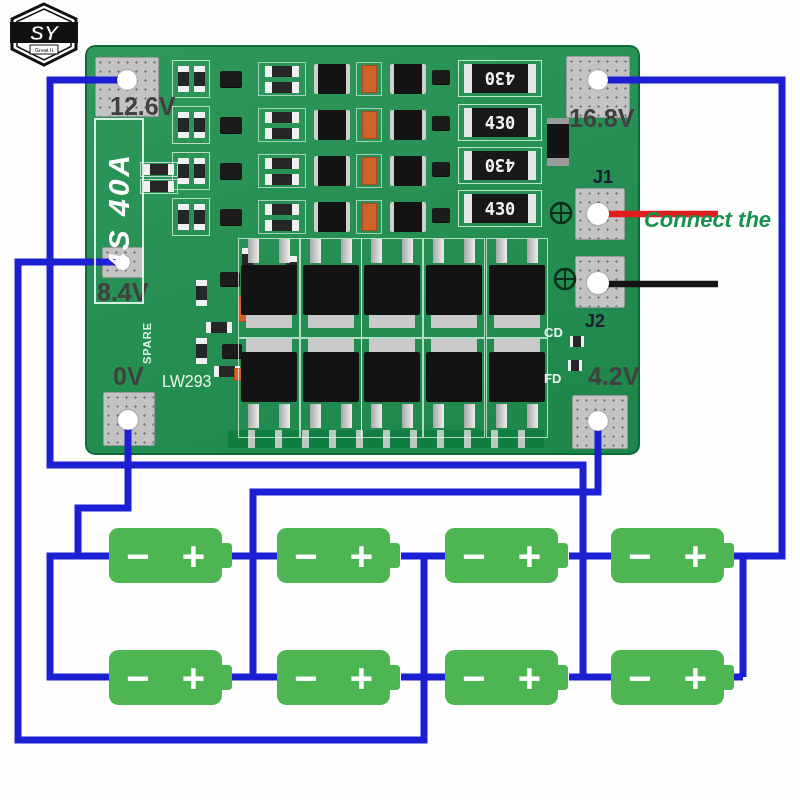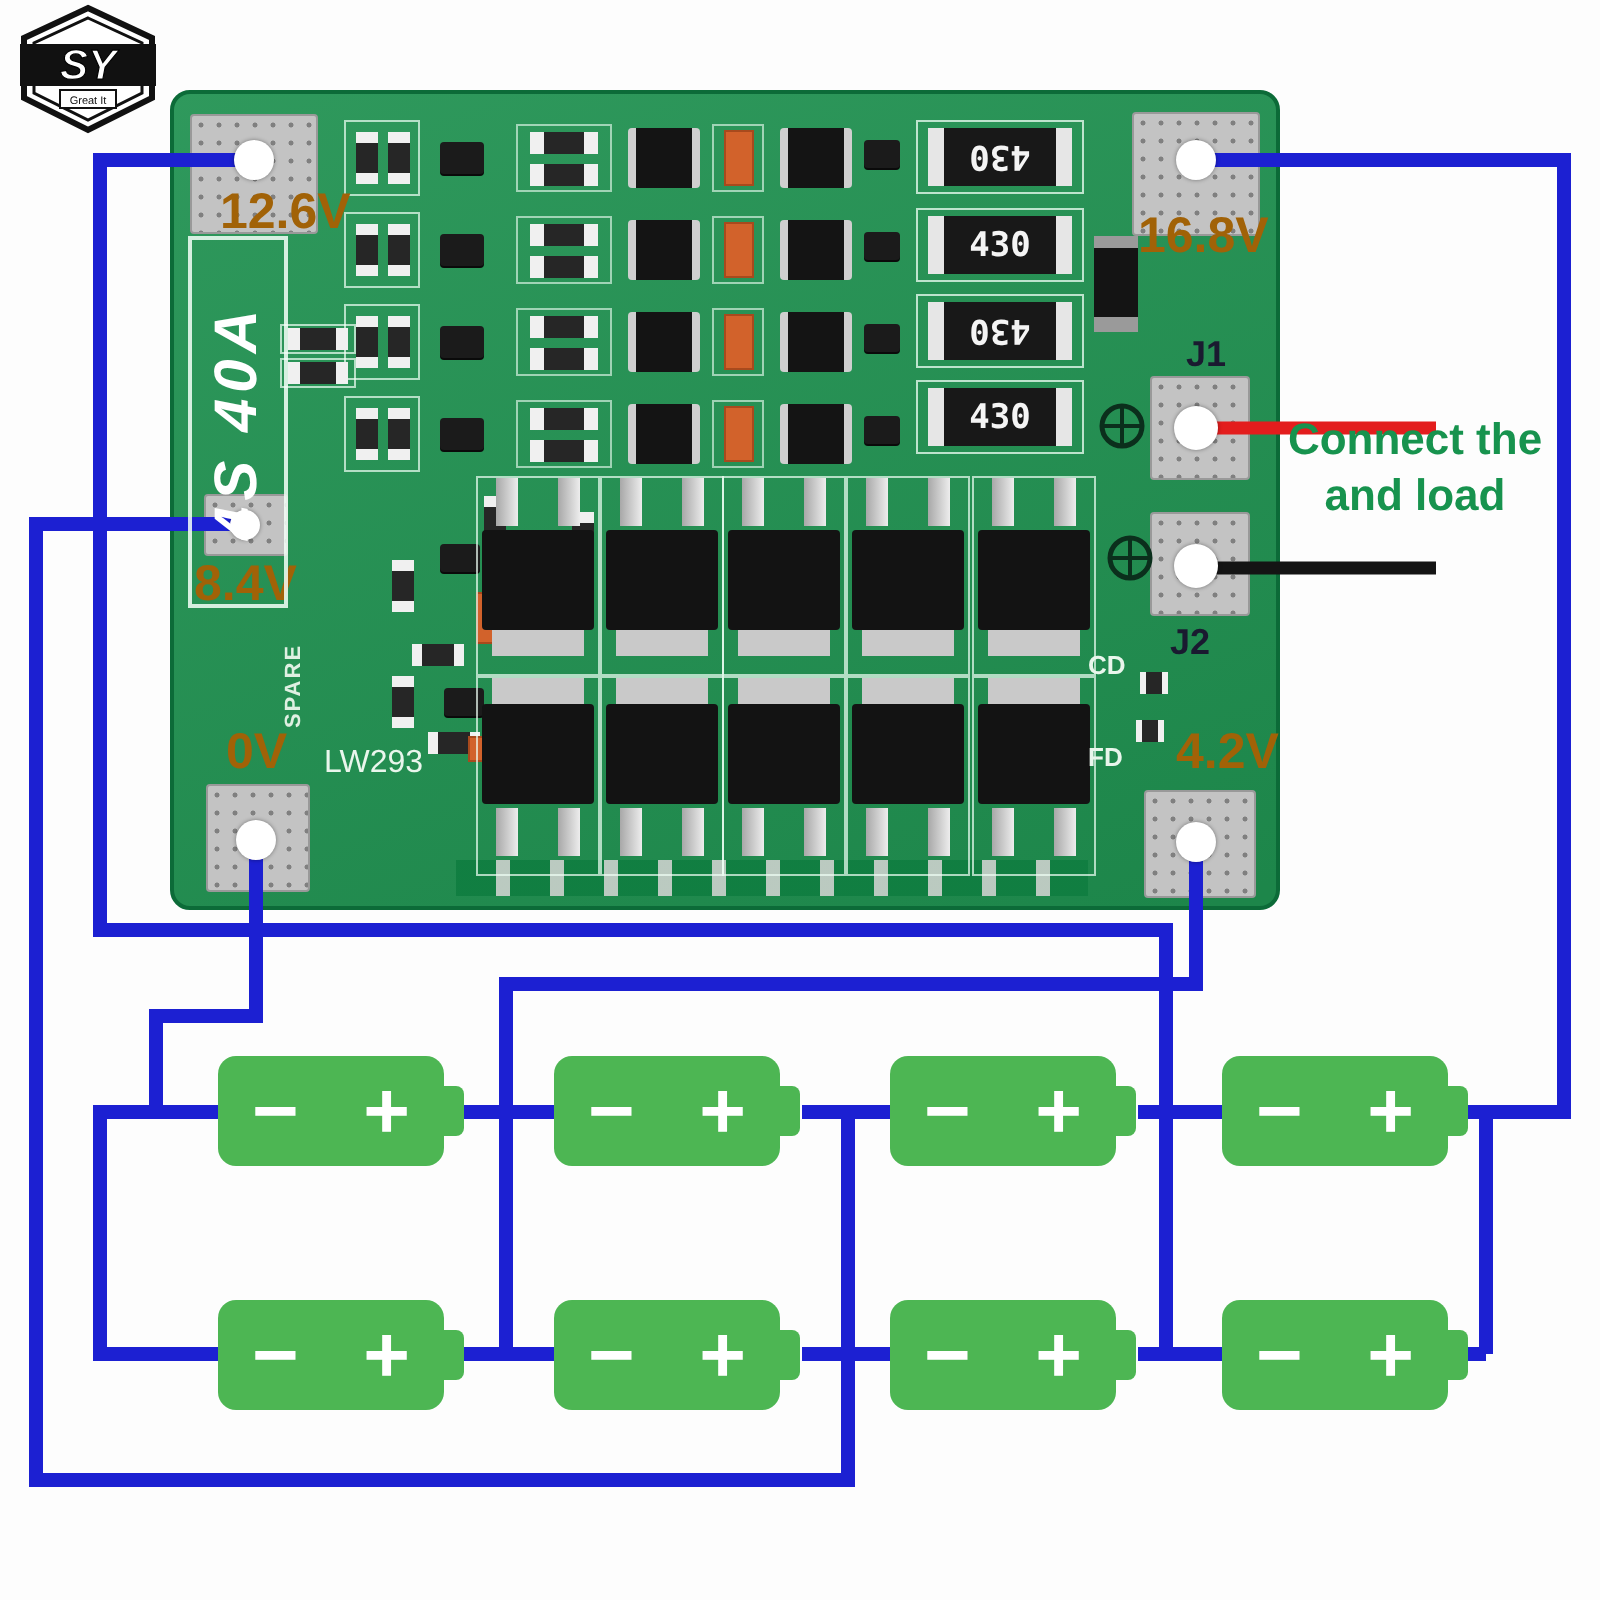--- a/index.html
+++ b/index.html
@@ -10,21 +10,21 @@
   .board{position:absolute;left:85px;top:45px;width:555px;height:410px;
          background:var(--pcb-green,#1f9150);
          background-image:linear-gradient(160deg,rgba(255,255,255,.07),rgba(0,0,0,.08));
          border:2px solid #0c6b38;border-radius:10px;box-sizing:border-box;z-index:1;}
   .pad{position:absolute;background:#c3c3c3;
        background-image:radial-gradient(#808080 1.1px,transparent 1.4px);
        background-size:9px 9px;border:1px solid #999;border-radius:2px;z-index:2;box-sizing:border-box;}
   .hole{position:absolute;background:#fff;border-radius:50%;z-index:6;box-shadow:0 0 2px rgba(0,0,0,.4);}
 
   
-  .blabel{position:absolute;z-index:7;font-weight:bold;color:#a16207;font-size:25px;line-height:1;}
+  .blabel{position:absolute;z-index:7;font-weight:bold;color:#404040;font-size:25px;line-height:1;}
   .jlabel{position:absolute;z-index:7;font-weight:bold;color:#1a1a30;font-size:18px;line-height:1;}
   .slabel{position:absolute;z-index:7;font-weight:bold;color:#e9f6ec;line-height:1;}
   .rating-box{position:absolute;left:94px;top:118px;width:46px;height:182px;z-index:7;
               border:2px solid rgba(245,255,248,.85);display:flex;align-items:center;justify-content:center;}
   .rating-text{transform:rotate(-90deg);white-space:nowrap;color:#fff;font-size:30px;
                font-weight:bold;font-style:italic;letter-spacing:3px;}
   .spare-box{position:absolute;left:124px;top:320px;width:46px;height:46px;z-index:7;
              display:flex;align-items:center;justify-content:center;}
   .spare-text{transform:rotate(-90deg);white-space:nowrap;color:#dff0e2;font-size:11px;
               font-weight:bold;letter-spacing:1px;}
@@ -72,21 +72,21 @@
   
   .battery{position:absolute;width:113px;height:55px;background:var(--battery-green,#4db653);
            border-radius:9px;z-index:5;display:flex;align-items:center;justify-content:space-between;
            padding:0 17px;box-sizing:border-box;}
   .battery::after{content:"";position:absolute;right:-10px;top:15px;width:11px;height:25px;
                   background:var(--battery-green,#4db653);border-radius:0 4px 4px 0;}
   .term{color:#fff;font-size:40px;font-weight:bold;line-height:50px;}
 
   
   .annotation{position:absolute;left:625px;top:206px;width:165px;z-index:7;text-align:center;
-              color:var(--annotation-green,#17934e);font-weight:bold;font-size:22px;line-height:28px;}
+              color:var(--annotation-green,#17934e);font-weight:bold;font-size:22px;line-height:28px;font-style:italic;}
   .big-title{position:absolute;left:450px;top:710px;width:340px;z-index:7;text-align:center;
              color:var(--title-green,#12a14b);font-weight:bold;font-size:66px;letter-spacing:1px;}
   .logo{position:absolute;left:6px;top:2px;z-index:8;}
 </style>
 </head>
 <body>
 
 <div class="stage" id="stage">
 
   <svg class="logo" width="76" height="66" viewBox="0 0 76 66">
@@ -173,21 +173,20 @@
     <span class="term">−</span>
     <span class="term">+</span>
   </div>
   <div class="battery" style="left:611px;top:650px">
     <span class="term">−</span>
     <span class="term">+</span>
   </div>
 
   <div class="annotation">
     <div>Connect the</div>
-    <div>and load</div>
   </div>
 
 <div class="dc pairbox" style="left: 172px; top: 60px; width: 38px; height: 38px;">
       <div class="vchip"></div>
       <div class="vchip"></div>
     </div>
     <div class="dc sot" style="left: 220px; top: 71px; width: 22px; height: 16px;"></div>
     <div class="dc capstack" style="left: 258px; top: 62px; width: 48px; height: 34px;">
       <div class="hchip"></div>
       <div class="hchip"></div>

